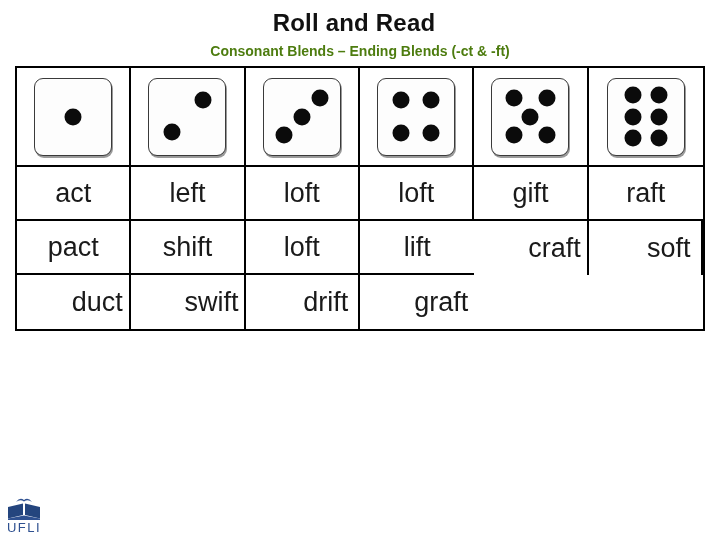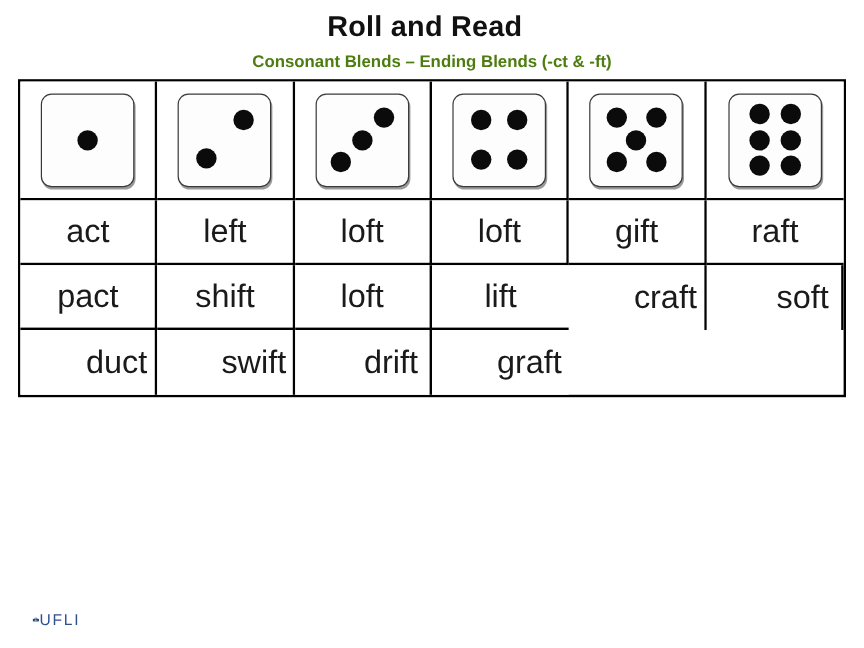--- a/index.html
+++ b/index.html
@@ -72,26 +72,26 @@
   .pip {
     position: absolute;
     width: 17px;
     height: 17px;
     background: #0b0b0b;
     border-radius: 50%;
     transform: translate(-50%, -50%);
   }
   .logo {
     position: absolute;
-    left: 27px;
+    left: 4px;
     top: 496px;
     width: 40px;
     height: 40px;
     display: flex;
-    flex-direction: row;
+    flex-direction: column;
     align-items: center;
   }
   .logo svg { display: block; }
   .logo-text {
     font-size: 13px;
     color: #2E5090;
     letter-spacing: 1.5px;
     line-height: 1;
     margin-top: 1px;
   }

